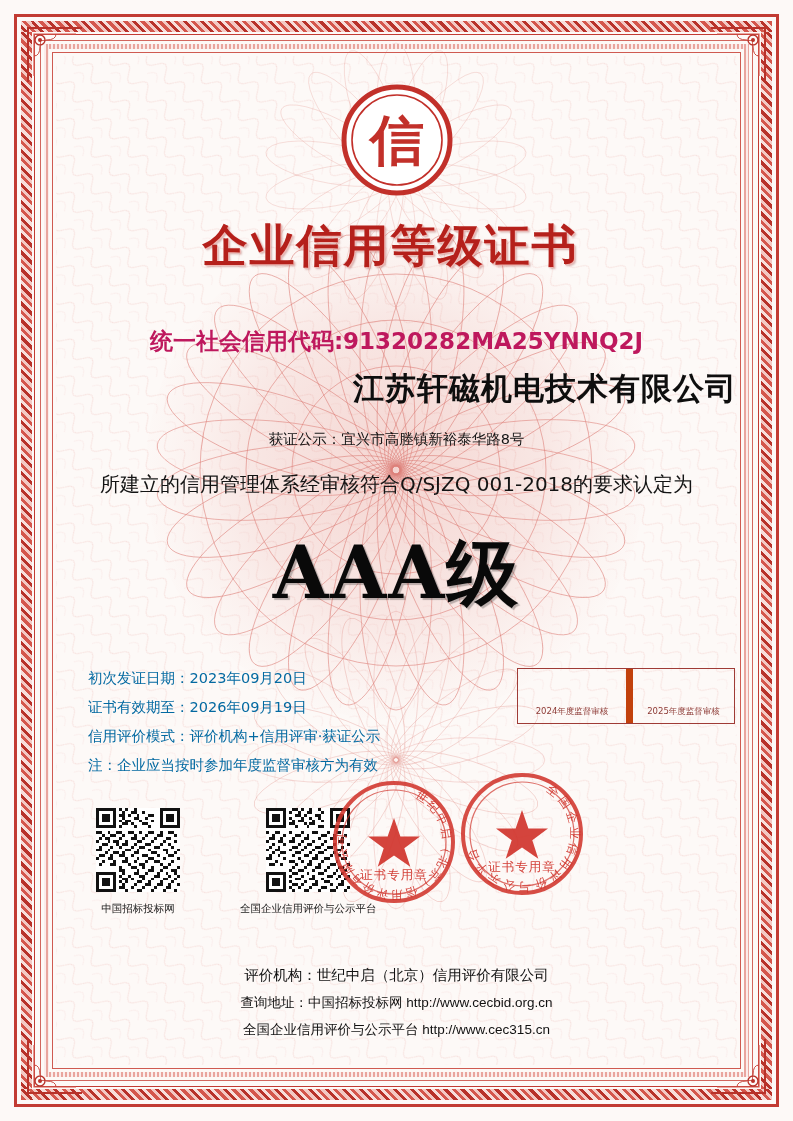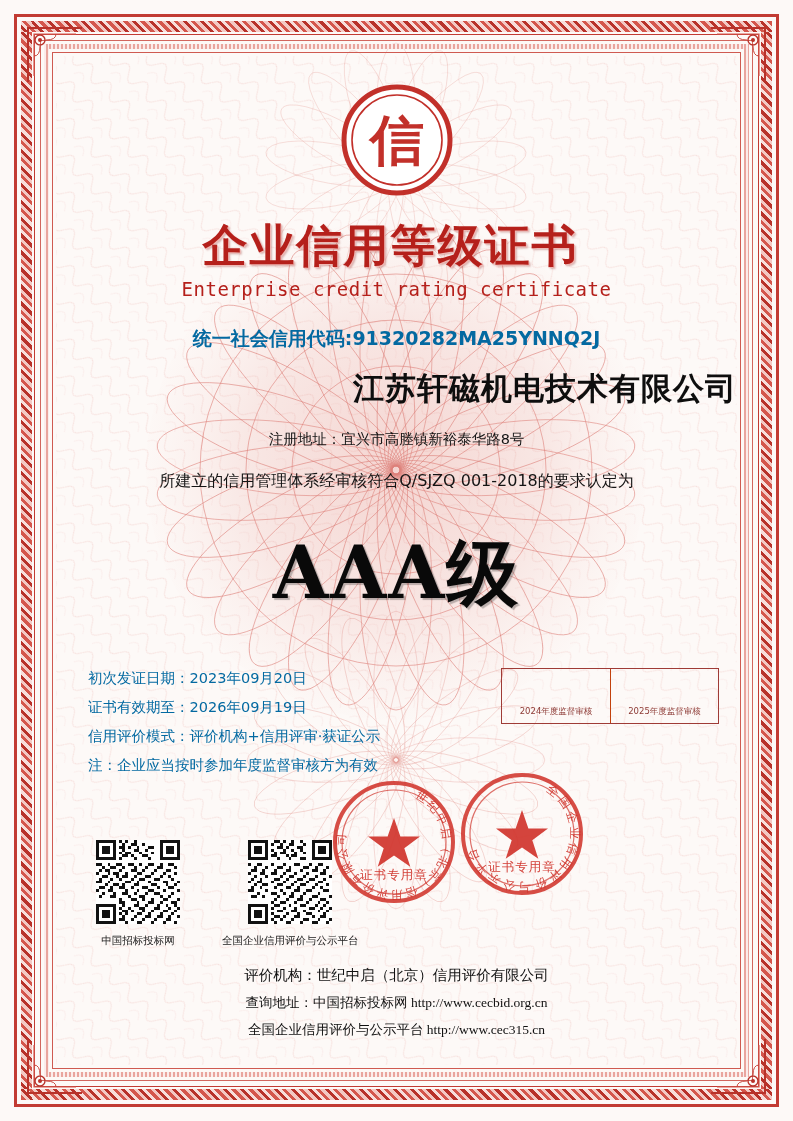--- a/index.html
+++ b/index.html
@@ -136,23 +136,23 @@
     letter-spacing: 0.5px;
     color: #b5201b;
   }
 
   .credit-code {
     position: absolute;
     top: 270px;
     left: 0; right: 0;
     text-align: center;
     font-family: "DejaVu Sans", sans-serif;
-    font-size: 19px;
+    font-size: 23px;
     font-weight: bold;
-    color: #0369a1;
+    color: #be185d;
   }
 
   .company {
     position: absolute;
     top: 312px;
     left: 0; right: 0;
     text-align: right;
     font-family: "DejaVu Sans", sans-serif;
     font-size: 31px;
     font-weight: bold;
@@ -169,21 +169,21 @@
     font-size: 14.5px;
     color: #141414;
   }
 
   .standard-line {
     position: absolute;
     top: 415px;
     left: 0; right: 0;
     text-align: center;
     font-family: "DejaVu Sans", sans-serif;
-    font-size: 16px;
+    font-size: 20px;
     color: #141414;
   }
 
   .grade {
     position: absolute;
     top: 470px;
     left: 0; right: 0;
     text-align: center;
     font-family: "DejaVu Serif", serif;
     font-size: 72px;
@@ -202,46 +202,46 @@
     font-size: 14.5px;
     color: #0369a1;
     line-height: 29px;
   }
   .details div { white-space: nowrap; }
 
   
   .audit-boxes {
     position: absolute;
     top: 612px;
-    right: 18px;
+    right: 2px;
     display: flex;
     border: 1px solid #9f3b36;
   }
   .audit-box {
     width: 108px;
     height: 54px;
-    border-left: 1px solid #c2410c;
+    border-left: 7px solid #c2410c;
     display: flex;
     align-items: flex-end;
     justify-content: center;
     padding-bottom: 5px;
     box-sizing: border-box;
     font-family: "DejaVu Sans", sans-serif;
     font-size: 8.5px;
     color: #8d3a35;
   }
   .audit-box:first-child { border-left: none; }
 
   
   .qr-row {
     position: absolute;
-    top: 784px;
+    top: 752px;
     left: 40px;
     display: flex;
-    gap: 42px;
+    gap: 60px;
   }
   .qr-item { text-align: center; }
   .qr-code {
     width: 84px;
     height: 84px;
     image-rendering: pixelated;
   }
   .qr-caption {
     margin-top: 6px;
     font-family: "DejaVu Sans", sans-serif;
@@ -264,21 +264,21 @@
     position: absolute;
     left: 0; right: 0;
     bottom: 22px;
     text-align: center;
     font-family: "DejaVu Sans", sans-serif;
     font-size: 14.5px;
     color: #111;
     line-height: 27px;
   }
   .footer .mono {
-    font-family: Liberation Serif, serif;
+    font-family: Liberation Sans, sans-serif;
     font-size: 13.5px;
   }
 </style>
 </head>
 <body>
 
 <div class="certificate">
 
   <svg class="bg-guilloche" viewBox="0 0 793 1121" preserveAspectRatio="none">
     <defs>
@@ -432,24 +432,23 @@
 
     <div class="emblem-wrap">
       <svg viewBox="0 0 112 112" width="112" height="112">
         <circle cx="56" cy="56" r="53" fill="#ffffff" stroke="#c2302a" stroke-width="5"></circle>
         <circle cx="56" cy="56" r="45" fill="none" stroke="#c2302a" stroke-width="1.6"></circle>
         <text x="56" y="56" text-anchor="middle" dominant-baseline="central" font-family="DejaVu Serif, serif" font-size="54" font-weight="bold" fill="#c2302a">信</text>
       </svg>
     </div>
 
     <div class="title-cn">企业信用等级证书</div>
-    <div class="title-en">Enterprise credit rating certificate</div>
     <div class="credit-code">统一社会信用代码:91320282MA25YNNQ2J</div>
     <div class="company">江苏轩磁机电技术有限公司</div>
-    <div class="address">注册地址：宜兴市高塍镇新裕泰华路8号</div>
+    <div class="address">获证公示：宜兴市高塍镇新裕泰华路8号</div>
     <div class="standard-line">所建立的信用管理体系经审核符合Q/SJZQ 001-2018的要求认定为</div>
     <div class="grade">AAA级</div>
 
     <div class="details">
       <div>初次发证日期：2023年09月20日</div>
       <div>证书有效期至：2026年09月19日</div>
       <div>信用评价模式：评价机构+信用评审·获证公示</div>
       <div>注：企业应当按时参加年度监督审核方为有效</div>
     </div>
 

